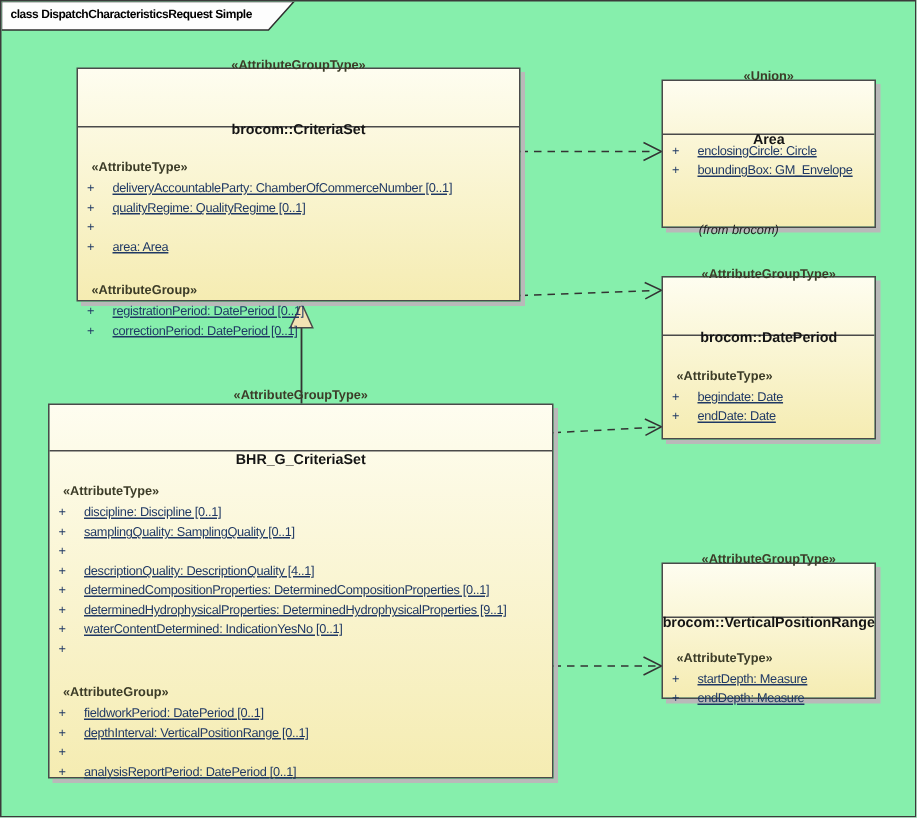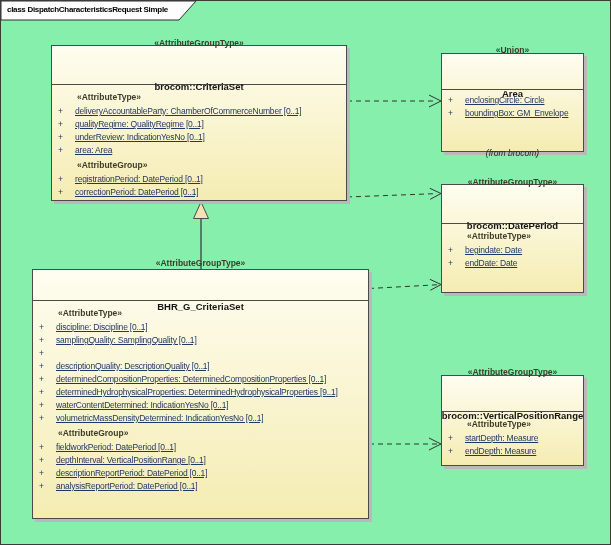--- a/index.html
+++ b/index.html
@@ -6,25 +6,25 @@
   .stage{position:relative;width:611px;height:545px;box-sizing:border-box;border:1px solid #3a3a3a;background:#86efac;overflow:hidden;}
   .overlay{position:absolute;left:0;top:0;z-index:1;pointer-events:none;}
   .tab-label{position:absolute;left:6px;top:4px;z-index:3;font-size:8px;font-weight:bold;letter-spacing:-0.3px;color:#000;white-space:nowrap;}
   .uml-box{position:absolute;z-index:2;box-sizing:border-box;border:1px solid #4a4a4a;
     background:linear-gradient(180deg,#FEFDF0 0%,#F5ECB2 100%);
     box-shadow:3px 3px 0 #b9b9b9;}
   .hd{box-sizing:border-box;height:var(--hd,39px);border-bottom:1px solid #4a4a4a;display:flex;flex-direction:column;align-items:center;justify-content:center;line-height:12px;gap:32px;}
   .hd .st{font-size:8.5px;font-weight:bold;color:#3c3c28;white-space:nowrap;}
   .hd .nm{font-size:9.5px;font-weight:bold;color:#141414;white-space:nowrap;text-align:center;}
   .bd{padding-top:4px;}
-  .stereo-row{height:13px;line-height:13px;margin-top:2px;margin-bottom:1px;padding-left:25px;font-size:8.5px;font-weight:bold;color:#3c3c28;white-space:nowrap;}
+  .stereo-row{height:13px;line-height:13px;margin-top:16px;margin-bottom:1px;padding-left:9px;font-size:8.5px;font-weight:bold;color:#3c3c28;white-space:nowrap;}
   .attr-row{height:13px;line-height:13px;position:relative;white-space:nowrap;color:#1f3864;font-size:8.5px;letter-spacing:-0.2px;}
   .attr-row .vis{position:absolute;left:6px;top:0;}
   .attr-row .atxt{position:absolute;left:23px;top:0;text-decoration:underline;}
-  .from-note{position:absolute;left:440px;top:147px;width:143px;z-index:2;text-align:center;font-size:8.5px;font-style:italic;color:#222;}
+  .from-note{position:absolute;left:420px;top:147px;width:143px;z-index:2;text-align:center;font-size:8.5px;font-style:italic;color:#222;}
 </style>
 </head>
 <body>
 
 <div class="stage">
 
   <svg class="overlay" width="609" height="543" viewBox="0 0 609 543">
 
     <path d="M0,0 L195,0 L178,19 L0,19 Z" fill="#fdfdfd" stroke="#2f2f2f" stroke-width="1"></path>
 
@@ -66,21 +66,20 @@
         <div class="attr-row">
           <span class="vis">+</span>
           <span class="atxt">deliveryAccountableParty: ChamberOfCommerceNumber [0..1]</span>
         </div>
         <div class="attr-row">
           <span class="vis">+</span>
           <span class="atxt">qualityRegime: QualityRegime [0..1]</span>
         </div>
         <div class="attr-row">
           <span class="vis">+</span>
-          <span class="atxt">underReview: IndicationYesNo [0..1]</span>
         </div>
         <div class="attr-row">
           <span class="vis">+</span>
           <span class="atxt">area: Area</span>
         </div>
         <div class="stereo-row">«AttributeGroup»</div>
         <div class="attr-row">
           <span class="vis">+</span>
           <span class="atxt">registrationPeriod: DatePeriod [0..1]</span>
         </div>
@@ -139,50 +138,48 @@
         </div>
         <div class="attr-row">
           <span class="vis">+</span>
           <span class="atxt">samplingQuality: SamplingQuality [0..1]</span>
         </div>
         <div class="attr-row">
           <span class="vis">+</span>
         </div>
         <div class="attr-row">
           <span class="vis">+</span>
-          <span class="atxt">descriptionQuality: DescriptionQuality [0..1]</span>
+          <span class="atxt">descriptionQuality: DescriptionQuality [4..1]</span>
         </div>
         <div class="attr-row">
           <span class="vis">+</span>
           <span class="atxt">determinedCompositionProperties: DeterminedCompositionProperties [0..1]</span>
         </div>
         <div class="attr-row">
           <span class="vis">+</span>
           <span class="atxt">determinedHydrophysicalProperties: DeterminedHydrophysicalProperties [9..1]</span>
         </div>
         <div class="attr-row">
           <span class="vis">+</span>
           <span class="atxt">waterContentDetermined: IndicationYesNo [0..1]</span>
         </div>
         <div class="attr-row">
           <span class="vis">+</span>
-          <span class="atxt">volumetricMassDensityDetermined: IndicationYesNo [0..1]</span>
         </div>
         <div class="stereo-row">«AttributeGroup»</div>
         <div class="attr-row">
           <span class="vis">+</span>
           <span class="atxt">fieldworkPeriod: DatePeriod [0..1]</span>
         </div>
         <div class="attr-row">
           <span class="vis">+</span>
           <span class="atxt">depthInterval: VerticalPositionRange [0..1]</span>
         </div>
         <div class="attr-row">
           <span class="vis">+</span>
-          <span class="atxt">descriptionReportPeriod: DatePeriod [0..1]</span>
         </div>
         <div class="attr-row">
           <span class="vis">+</span>
           <span class="atxt">analysisReportPeriod: DatePeriod [0..1]</span>
         </div>
       </div>
   </div>
 
   <div class="uml-box" style="left:440px;top:374px;width:143px;height:91px;--hd:36px">
     <div class="hd">

